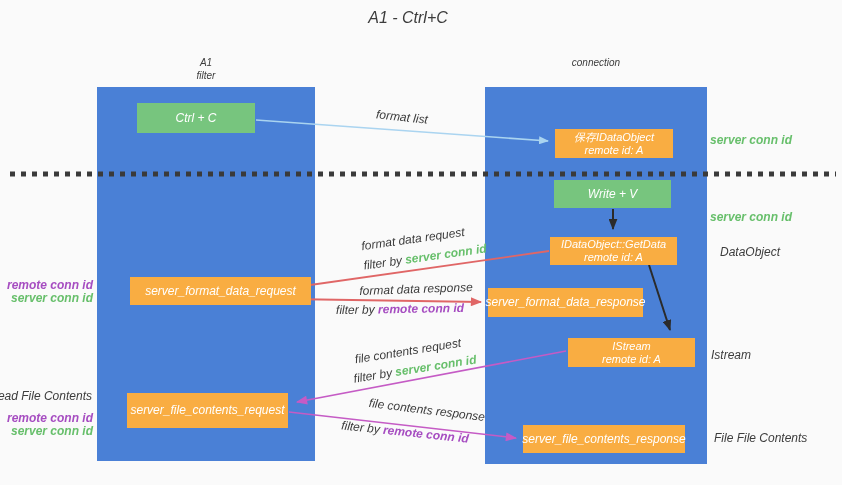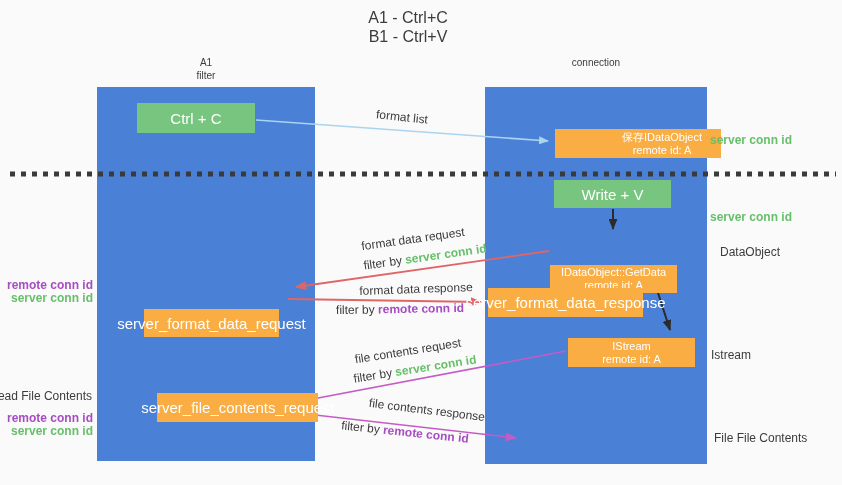--- a/index.html
+++ b/index.html
@@ -3,27 +3,27 @@
 <meta charset="utf-8">
 <style>
   :root{
     --lane-blue:#4a80d6; --box-green:#77c57e; --box-orange:#f9ad42;
     --text-green:#67bf6b; --text-purple:#a64dc1; --arrow-red:#e06666;
     --arrow-magenta:#c55bc5; --arrow-blue:#aad4f0; --arrow-black:#2b2b2b;
     --text-dark:#3c3c3c; --bg:#fafafa;
   }
   html,body{margin:0;padding:0;}
   body{font-family:"Liberation Sans",sans-serif;background:var(--bg);}
-  .stage{position:relative;width:842px;height:485px;background:var(--bg);overflow:hidden;}
+  .stage{position:relative;width:842px;height:485px;background:var(--bg);overflow:hidden;font-style:italic;}
   .title{position:absolute;left:0;top:8px;width:816px;text-align:center;
          font-size:16px;line-height:19px;color:var(--text-dark);}
   .lane{position:absolute;background:var(--lane-blue);}
   .lane-header{position:absolute;text-align:center;font-size:10px;line-height:13px;color:var(--text-dark);}
   .box{position:absolute;display:flex;flex-direction:column;align-items:center;justify-content:center;
-       color:#fff;font-size:15px;line-height:13px;text-align:center;white-space:nowrap;}
+       color:#fff;font-size:12px;line-height:13px;text-align:center;white-space:nowrap;}
   .orange{background:var(--box-orange);}
   .green{background:var(--box-green);}
   .alabel{position:absolute;font-size:12px;color:var(--text-dark);white-space:nowrap;}
   .sidelabel{position:absolute;font-size:12px;line-height:13px;color:var(--text-dark);white-space:nowrap;}
   .right-align{text-align:right;}
   .conn-green{color:var(--text-green);font-weight:bold;}
   .conn-purple{color:var(--text-purple);font-weight:bold;}
   svg.overlay{position:absolute;left:0;top:0;pointer-events:none;}
   .a-blue{stroke:var(--arrow-blue);stroke-width:1.5;}
   .a-red{stroke:var(--arrow-red);stroke-width:1.8;}
@@ -35,21 +35,20 @@
   #m-magenta path{fill:var(--arrow-magenta);}
   #m-black path{fill:var(--arrow-black);}
 </style>
 </head>
 <body>
 
 <div class="stage">
 
   <div class="title">
     <div>A1 - Ctrl+C</div>
-    <div>B1 - Ctrl+V</div>
   </div>
 
   <div class="lane-header" style="left:97px;top:56px;width:218px;">
     <div>A1</div>
     <div>filter</div>
   </div>
   <div class="lane-header" style="left:485px;top:56px;width:222px;">
     <div>connection</div>
   </div>
 
@@ -78,51 +77,54 @@
     <line class="a-red" x1="288" y1="299" x2="481" y2="302" marker-end="url(#m-red)"></line>
     <line class="a-black" x1="649" y1="265" x2="670" y2="330" marker-end="url(#m-black)"></line>
     <line class="a-magenta" x1="566" y1="351" x2="297" y2="402" marker-end="url(#m-magenta)"></line>
     <line class="a-magenta" x1="289" y1="412" x2="516" y2="438" marker-end="url(#m-magenta)"></line>
   </svg>
 
   <div class="box green" style="left:137px;top:103px;width:118px;height:30px;">
     <div>Ctrl + C</div>
   </div>
 
-  <div class="box orange" style="left:555px;top:129px;width:118px;height:29px;font-size:11px;line-height:13px;padding-left:48px;">
+  <div class="box orange" style="left:555px;top:129px;width:118px;height:29px;font-size:11px;line-height:13px;">
     <div>保存IDataObject</div>
     <div>remote id: A</div>
   </div>
 
   <div class="box green" style="left:554px;top:180px;width:117px;height:28px;">
     <div>Write + V</div>
   </div>
 
-  <div class="box orange" style="left:550px;top:237px;width:127px;height:28px;font-size:11px;line-height:13px;margin-top:28px;">
+  <div class="box orange" style="left:550px;top:237px;width:127px;height:28px;font-size:11px;line-height:13px;">
     <div>IDataObject::GetData</div>
     <div>remote id: A</div>
   </div>
 
-  <div class="box orange" style="left:144px;top:277px;width:135px;height:28px;margin-top:32px;">
+  <div class="box orange" style="left:130px;top:277px;width:181px;height:28px;">
     <div>server_format_data_request</div>
   </div>
 
   <div class="box orange" style="left:488px;top:288px;width:155px;height:29px;">
     <div>server_format_data_response</div>
   </div>
 
   <div class="box orange" style="left:568px;top:338px;width:127px;height:29px;font-size:11px;line-height:13px;">
     <div>IStream</div>
     <div>remote id: A</div>
   </div>
 
-  <div class="box orange" style="left:127px;top:393px;width:161px;height:29px;margin-left:30px;">
+  <div class="box orange" style="left:127px;top:393px;width:161px;height:35px;">
     <div>server_file_contents_request</div>
   </div>
 
+  <div class="box orange" style="left:523px;top:425px;width:162px;height:28px;">
+    <div>server_file_contents_response</div>
+  </div>
 
   <div class="alabel" style="left:402px;top:117px;transform:translate(-50%,-50%) rotate(6deg);">format list</div>
 
   <div class="alabel" style="left:413px;top:239px;transform:translate(-50%,-50%) rotate(-8deg);">format data request</div>
   <div class="alabel" style="left:425px;top:257px;transform:translate(-50%,-50%) rotate(-8deg);">
     <span>filter by</span>
     <span class="conn-green">server conn id</span>
   </div>
 
   <div class="alabel" style="left:416px;top:289px;transform:translate(-50%,-50%) rotate(-2deg);">format data response</div>

